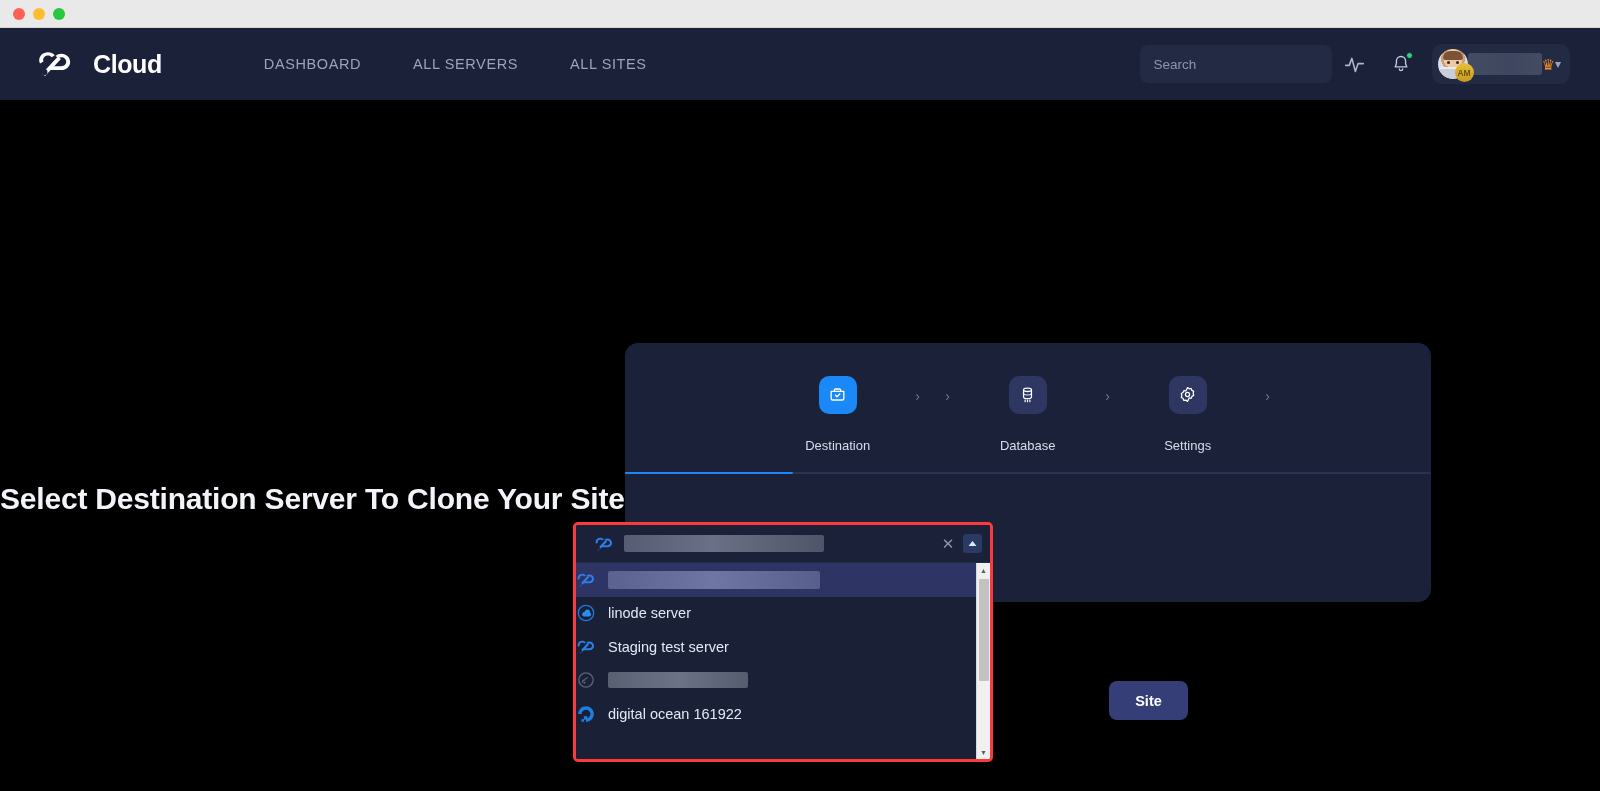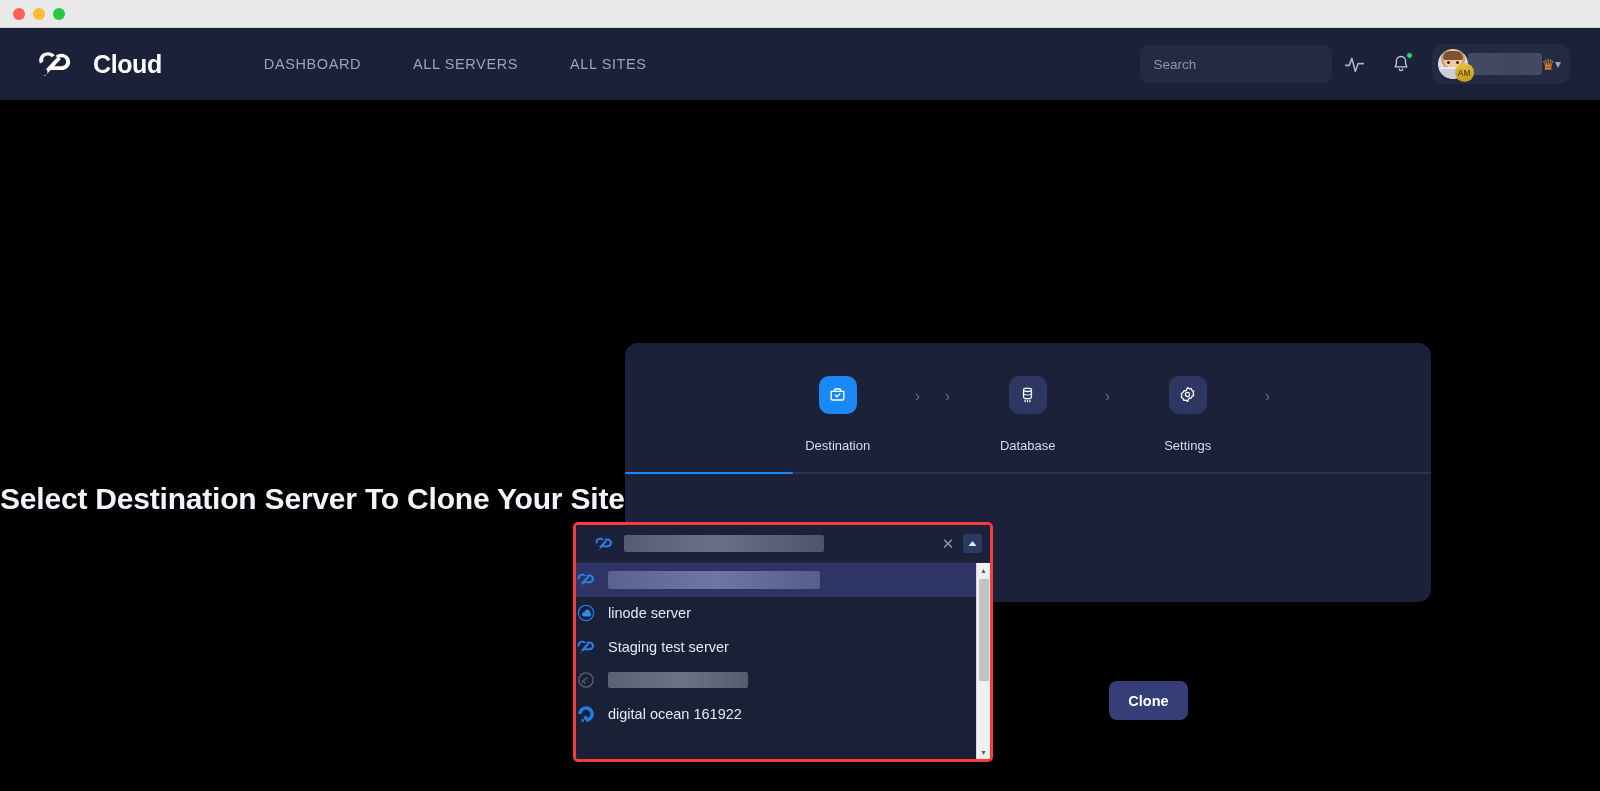--- a/index.html
+++ b/index.html
@@ -414,16 +414,16 @@
         </div>
 
         <div class="scrollbar">
           <div class="sb-arrow">▲</div>
           <div class="sb-thumb"></div>
           <div class="sb-arrow bottom">▼</div>
         </div>
       </div>
     </div>
 
-    <button class="next-btn">Clone</button>
+    <button class="next-btn">Site</button>
 
   </div>
 </div>
 
 </body></html>

